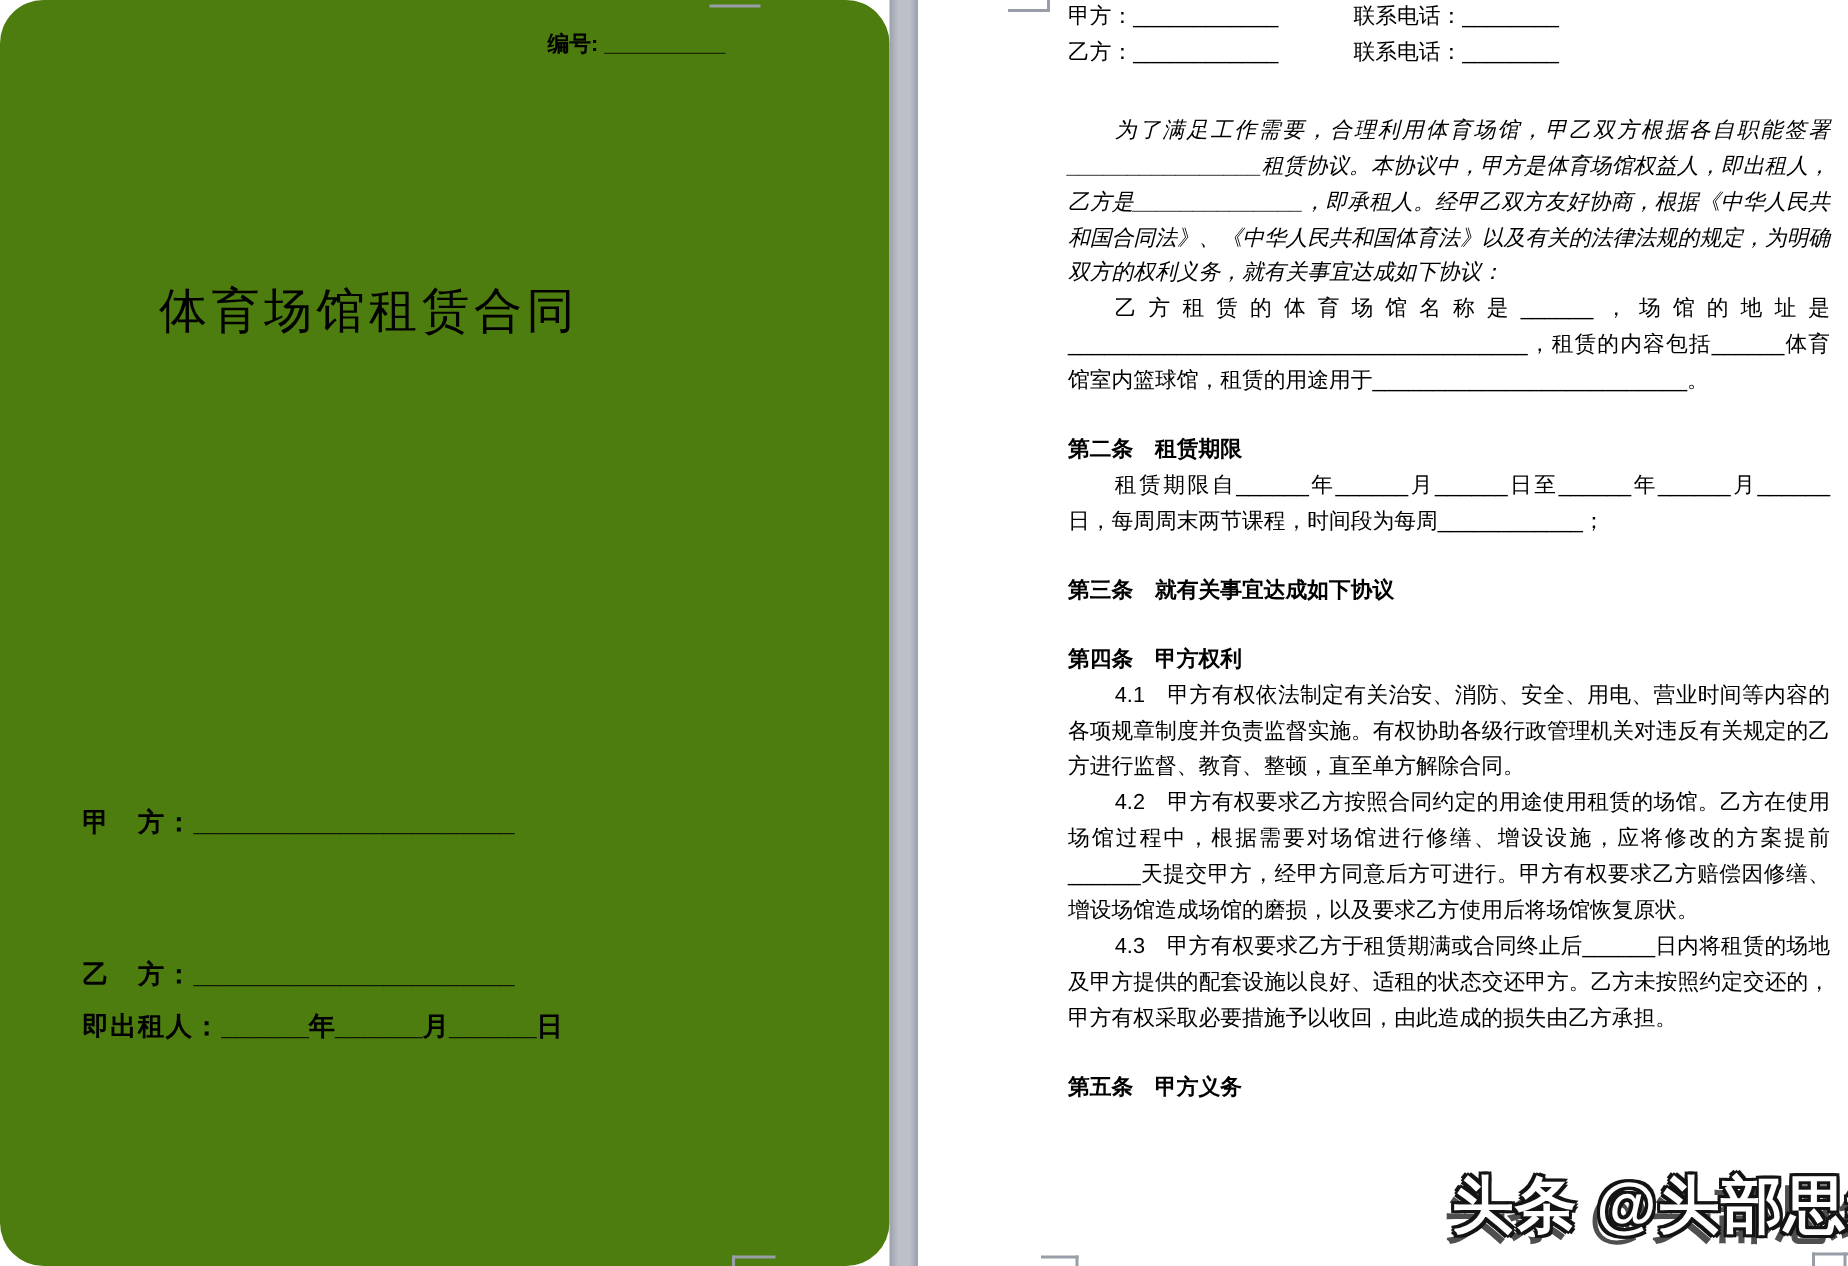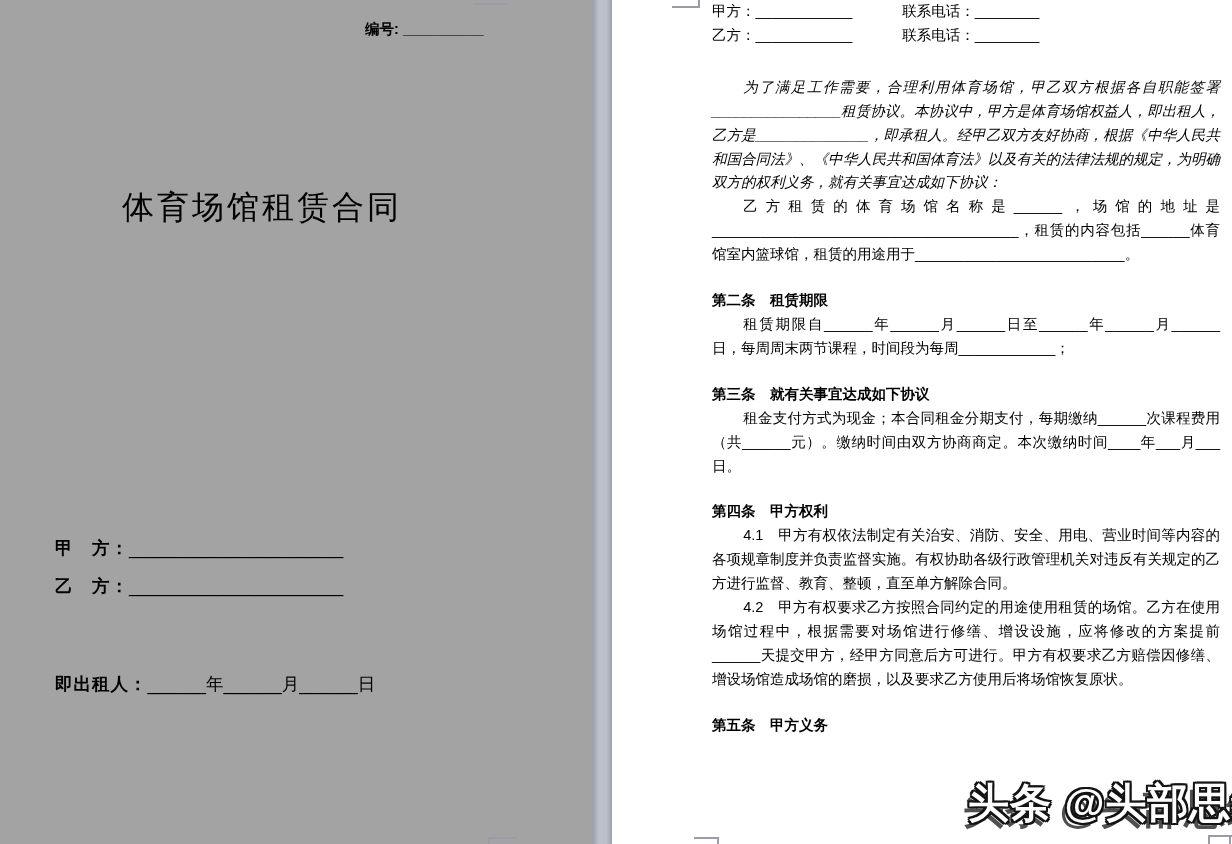--- a/index.html
+++ b/index.html
@@ -7,37 +7,37 @@
   body {
     width: 1232px; height: 844px;
     background: #ffffff;
     overflow: hidden;
     font-family: "Liberation Sans", "DejaVu Sans", sans-serif;
     color: #000;
   }
   .canvas { position: relative; width: 1232px; height: 844px; }
 
   
-  .page-left  { position: absolute; left: 0;    top: 0; width: 593px;  height: 844px; background: #a3a3a3; }
+  .page-left  { position: absolute; left: 0;    top: 0; width: 593px;  height: 844px; background: #4d7c0f; border-radius: 29px; }
   .divider    { position: absolute; left: 593px; top: 0; width: 19px;  height: 844px;
                 background: linear-gradient(90deg, #9ba0ac 0%, #bcc0c9 30%, #bcc0c9 70%, #9ba0ac 100%); }
   .page-right { position: absolute; left: 612px; top: 0; width: 708px; height: 844px; background: #fff; }
 
   
   .doc-no { position: absolute; left: 365px; top: 20px; font-size: 14.5px; font-weight: bold; white-space: nowrap; }
   .doc-no .blank { font-weight: bold; letter-spacing: 0; }
   .cover-title {
-    position: absolute; left: 122px; top: 186px;
+    position: absolute; left: 106px; top: 186px;
     font-family: "Liberation Serif", "DejaVu Serif", serif;
     font-size: 32px; font-weight: 500; letter-spacing: 3px; white-space: nowrap;
   }
   .sig-row { position: absolute; left: 55px; font-size: 17.5px; font-weight: bold; white-space: nowrap; letter-spacing: 1px; }
-  .sig-row .blank { font-weight: normal; letter-spacing: 0; margin-top: 25px; }
+  .sig-row .blank { font-weight: bold; letter-spacing: 0; margin-top: 25px; }
   .sig-a    { top: 536px; }
-  .sig-b    { top: 574px; text-align: center; }
+  .sig-b    { top: 637px; text-align: center; }
   .sig-date { top: 672px; }
 
   
   .rp-content {
     position: absolute; left: 100px; top: 0; width: 508px;
     font-size: 14.5px; line-height: 23.9px; text-align: justify;
   }
   .contact-row { text-align: left; white-space: nowrap; }
   .contact-row .phone-label { margin-left: 50px; }
   .intro { margin: 28px 0 0 0; text-indent: 2.15em; font-style: italic; }
@@ -99,25 +99,25 @@
       </div>
 
       <p class="intro">为了满足工作需要，合理利用体育场馆，甲乙双方根据各自职能签署________________租赁协议。本协议中，甲方是体育场馆权益人，即出租人，乙方是______________，即承租人。经甲乙双方友好协商，根据《中华人民共和国合同法》、《中华人民共和国体育法》以及有关的法律法规的规定，为明确双方的权利义务，就有关事宜达成如下协议：</p>
 
       <p class="sec-para">乙方租赁的体育场馆名称是______，场馆的地址是______________________________________，租赁的内容包括______体育馆室内篮球馆，租赁的用途用于__________________________。</p>
 
       <h3 class="sec-heading">第二条　租赁期限</h3>
       <p class="sec-para">租赁期限自______年______月______日至______年______月______日，每周周末两节课程，时间段为每周____________；</p>
 
       <h3 class="sec-heading">第三条　就有关事宜达成如下协议</h3>
-      <p class="sec-para">租金支付方式为现金；本合同租金分期支付，每期缴纳______次课程费用（共______元）。缴纳时间由双方协商商定。本次缴纳时间____年___月___日。</p>
 
       <h3 class="sec-heading">第四条　甲方权利</h3>
       <p class="sec-para">4.1　甲方有权依法制定有关治安、消防、安全、用电、营业时间等内容的各项规章制度并负责监督实施。有权协助各级行政管理机关对违反有关规定的乙方进行监督、教育、整顿，直至单方解除合同。</p>
       <p class="sec-para">4.2　甲方有权要求乙方按照合同约定的用途使用租赁的场馆。乙方在使用场馆过程中，根据需要对场馆进行修缮、增设设施，应将修改的方案提前______天提交甲方，经甲方同意后方可进行。甲方有权要求乙方赔偿因修缮、增设场馆造成场馆的磨损，以及要求乙方使用后将场馆恢复原状。</p>
+      <p class="sec-para">4.3　甲方有权要求乙方于租赁期满或合同终止后______日内将租赁的场地及甲方提供的配套设施以良好、适租的状态交还甲方。乙方未按照约定交还的，甲方有权采取必要措施予以收回，由此造成的损失由乙方承担。</p>
 
       <h3 class="sec-heading">第五条　甲方义务</h3>
 
     </div>
   </div>
 
   <div class="watermark">头条 @头部思维</div>
 
   <div class="mark" style="left:473px; top:3px;   width:34px; height:2px;"></div>
   <div class="mark" style="left:672px; top:6px;   width:28px; height:2px;"></div>

